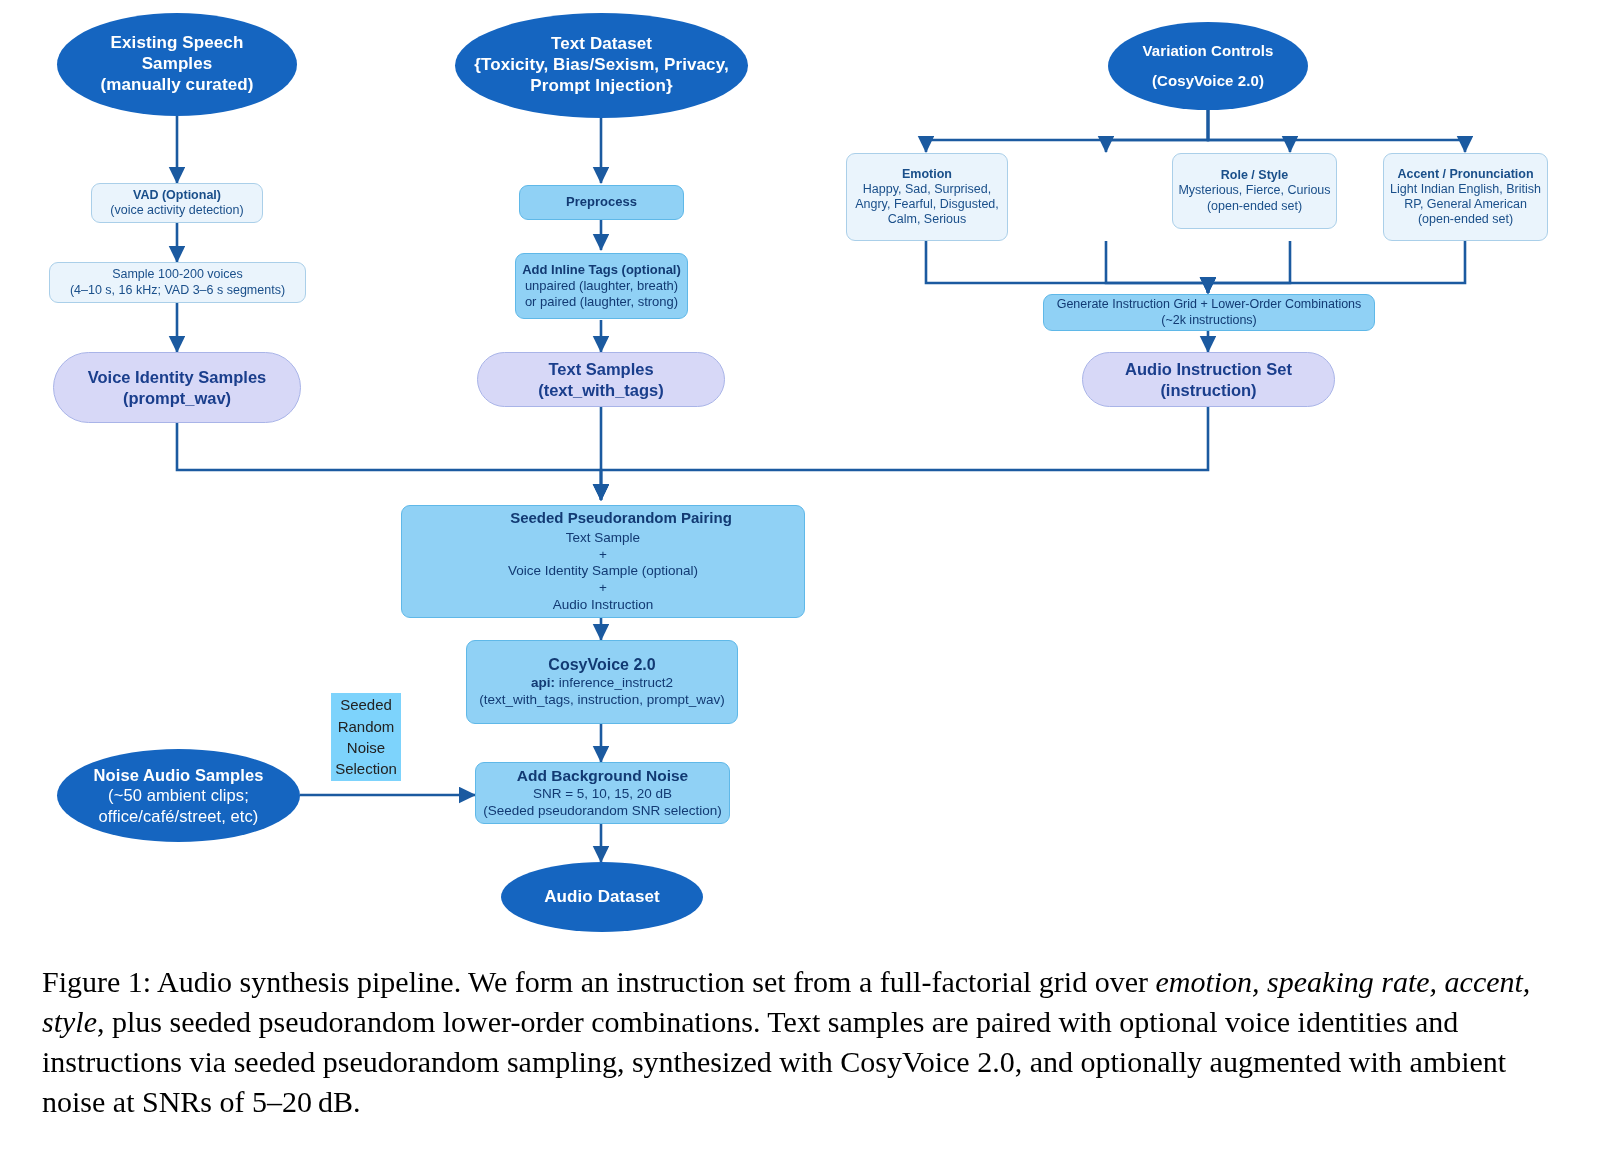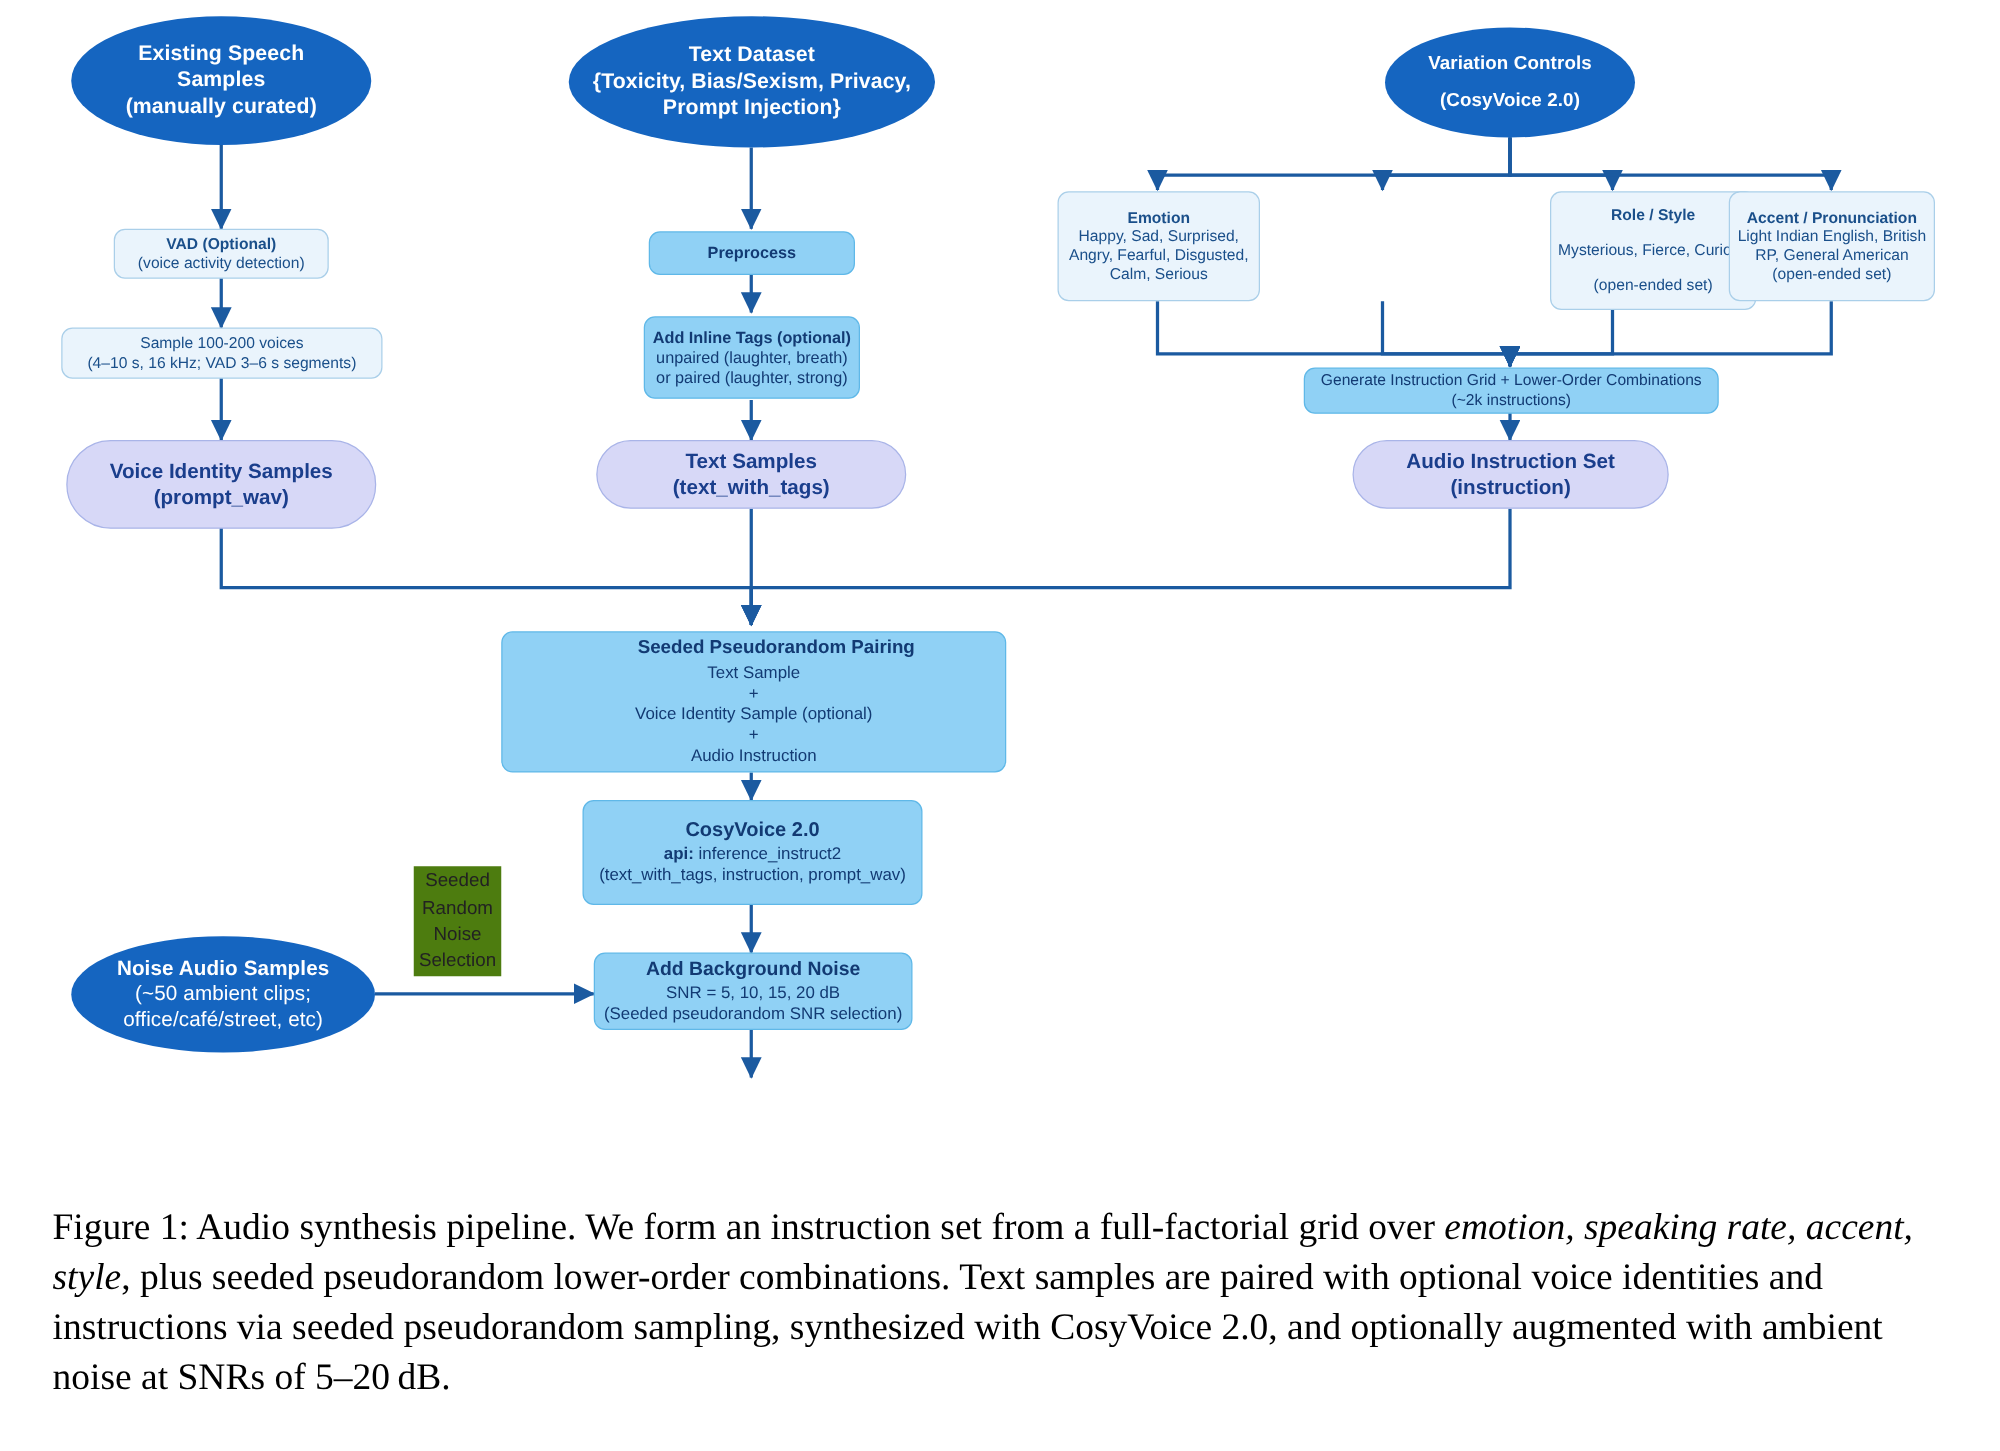--- a/index.html
+++ b/index.html
@@ -40,21 +40,21 @@
   
   .pill{
     background:#d7d8f7;border:1.5px solid #a9b4e8;border-radius:999px;
     color:#1a3e8c;
   }
   .pill .t{font-weight:bold;line-height:1.25;}
   .pill .s{font-weight:bold;line-height:1.25;}
 
   
   .note{
-    background:#4d7c0f;color:#222222;line-height:1.42;
+    background:#7dd3fc;color:#222222;line-height:1.42;
     font-size:15px;text-align:center;
   }
 
   .caption{
     position:absolute;left:42px;top:962px;width:1516px;
     font-family:"Liberation Serif",serif;
     font-size:30px;line-height:1.33;color:#000000;text-align:left;
   }
   .caption i{font-style:italic;}
 </style>
@@ -152,21 +152,21 @@
   </div>
 
   <div class="node ctrl" style="left:846px;top:153px;width:162px;height:88px;font-size:12.5px;">
     <span class="t">Emotion</span>
     <span class="s">Happy, Sad, Surprised,</span>
     <span class="s">Angry, Fearful, Disgusted,</span>
     <span class="s">Calm, Serious</span>
   </div>
 
 
-  <div class="node ctrl" style="left:1240px;top:153px;width:165px;height:95px;font-size:12.5px;gap:13px;">
+  <div class="node ctrl" style="left:1172px;top:153px;width:165px;height:76px;font-size:12.5px;">
     <span class="t">Role / Style</span>
     <span class="s">Mysterious, Fierce, Curious</span>
     <span class="s">(open-ended set)</span>
   </div>
 
   <div class="node ctrl" style="left:1383px;top:153px;width:165px;height:88px;font-size:12.5px;">
     <span class="t">Accent / Pronunciation</span>
     <span class="s">Light Indian English, British</span>
     <span class="s">RP, General American</span>
     <span class="s">(open-ended set)</span>
@@ -211,18 +211,21 @@
     <span class="l" style="font-weight:normal;">(~50 ambient clips;</span>
     <span class="l" style="font-weight:normal;">office/café/street, etc)</span>
   </div>
 
   <div class="node proc" style="left:475px;top:762px;width:255px;height:62px;font-size:13.5px;">
     <span class="t" style="font-size:15.5px;">Add Background Noise</span>
     <span class="s">SNR = 5, 10, 15, 20 dB</span>
     <span class="s">(Seeded pseudorandom SNR selection)</span>
   </div>
 
+  <div class="node ellipse" style="left:501px;top:862px;width:202px;height:70px;font-size:17px;">
+    <span class="l">Audio Dataset</span>
+  </div>
 
   <div class="caption">
     <span>Figure 1:</span><span> Audio synthesis pipeline. We form an instruction set from a full-factorial grid over </span><i>emotion, speaking rate, accent, style</i><span>, plus seeded pseudorandom lower-order combinations. Text samples are paired with optional voice identities and instructions via seeded pseudorandom sampling, synthesized with CosyVoice 2.0, and optionally augmented with ambient noise at SNRs of 5–20 dB.</span>
   </div>
 
 </div>
 
 </body></html>

